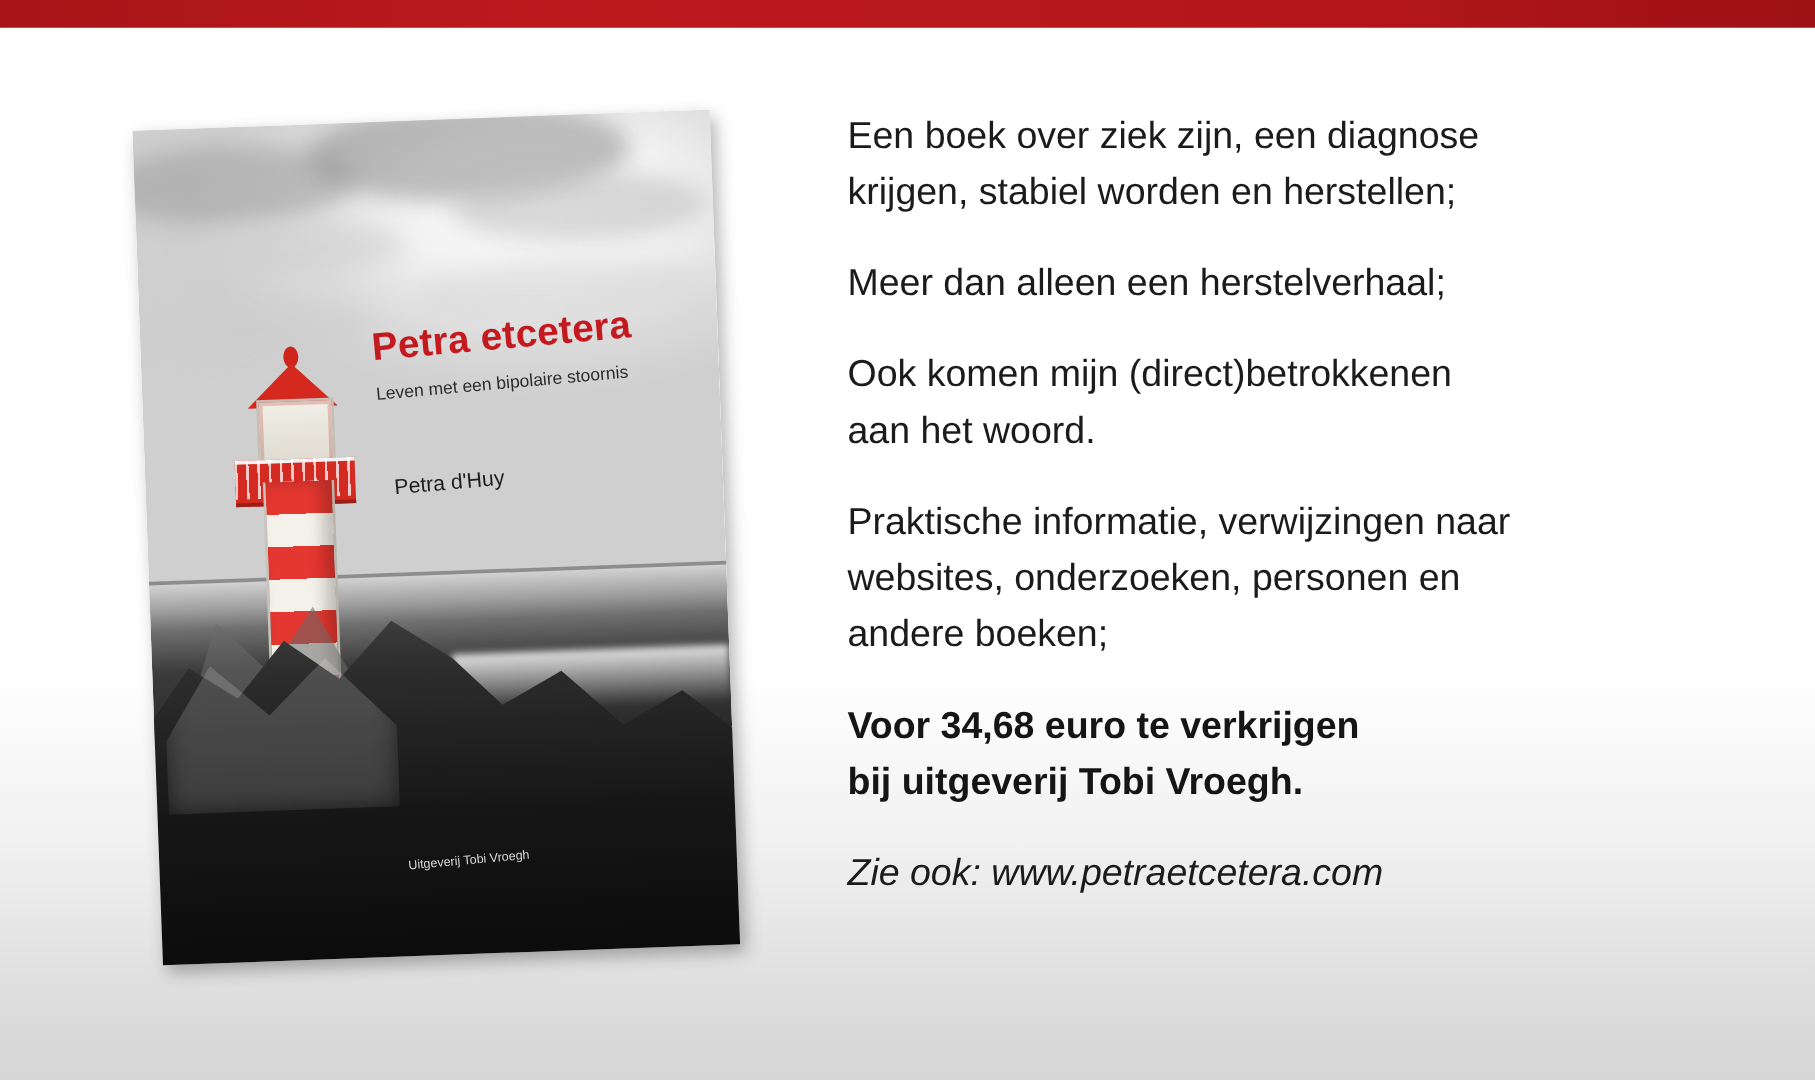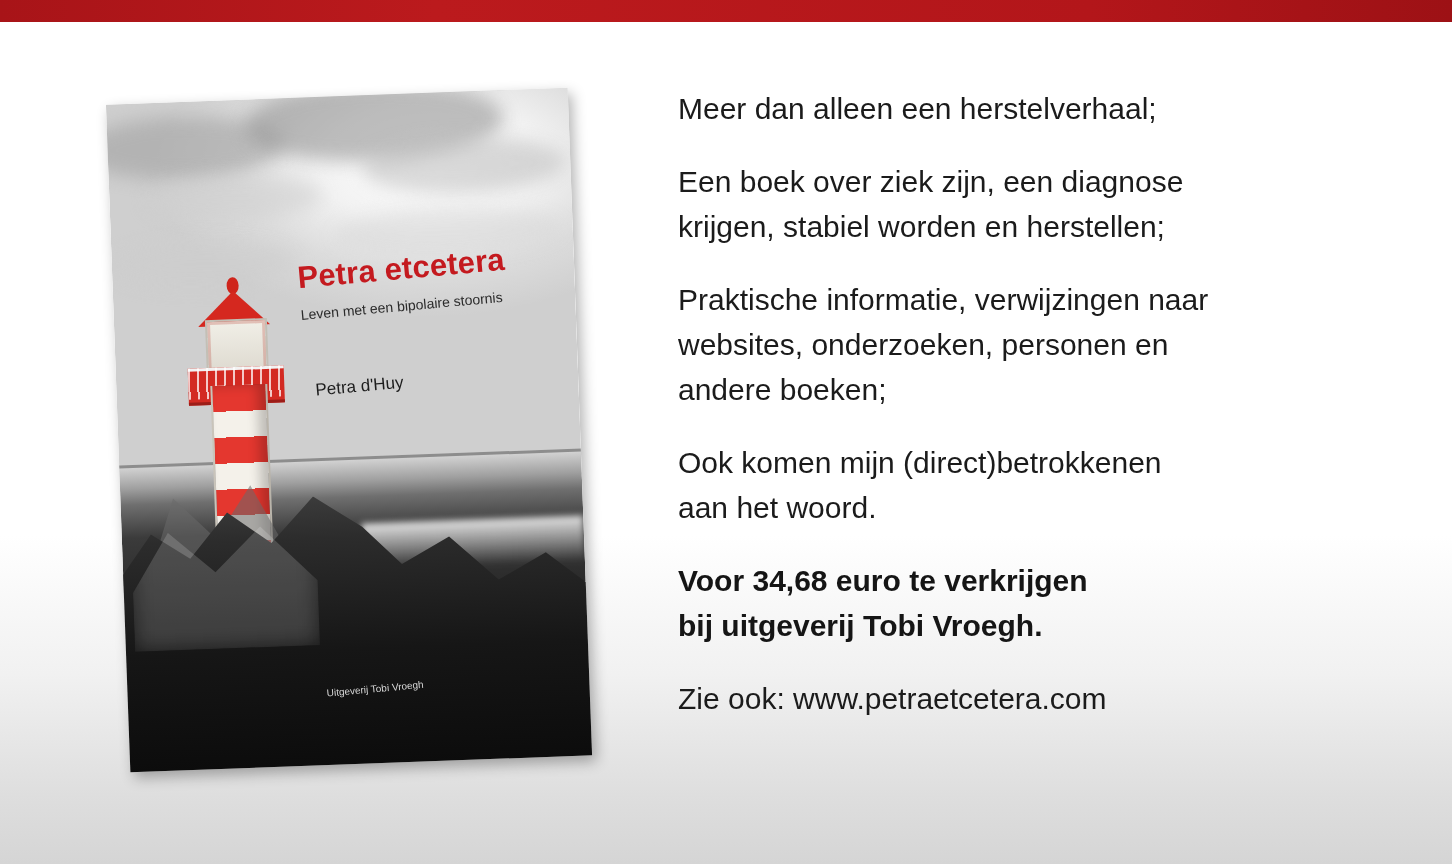--- a/index.html
+++ b/index.html
@@ -273,21 +273,21 @@
     font-size: 30px;
     line-height: 45px;
     color: #1b1b1b;
     margin: 0 0 28px 0;
     white-space: pre-line;
   }
   .para.bold {
     font-weight: bold;
     color: #151515;
   }
-  .para:last-child { margin-bottom: 10px; }
+  .para:last-child { margin-bottom: 10px; font-style: italic; }
 </style>
 </head>
 <body>
 
 <div class="slide">
 
   <div class="top-bar">
     <div class="top-bar-shade"></div>
   </div>
 
@@ -320,26 +320,26 @@
       <div class="rocks-light"></div>
 
       <div class="cover-title">Petra etcetera</div>
       <div class="cover-sub">Leven met een bipolaire stoornis</div>
       <div class="cover-author">Petra d'Huy</div>
       <div class="cover-publisher">Uitgeverij Tobi Vroegh</div>
     </div>
   </div>
 
   <div class="text-col">
-    <p class="para">Meer dan alleen een herstelverhaal;</p>
     <p class="para">Een boek over ziek zijn, een diagnose
 krijgen, stabiel worden en herstellen;</p>
+    <p class="para">Meer dan alleen een herstelverhaal;</p>
+    <p class="para">Ook komen mijn (direct)betrokkenen
+aan het woord.</p>
     <p class="para">Praktische informatie, verwijzingen naar
 websites, onderzoeken, personen en
 andere boeken;</p>
-    <p class="para">Ook komen mijn (direct)betrokkenen
-aan het woord.</p>
     <p class="para bold">Voor 34,68 euro te verkrijgen
 bij uitgeverij Tobi Vroegh.</p>
     <p class="para">Zie ook: www.petraetcetera.com</p>
   </div>
 
 </div>
 
 </body></html>

